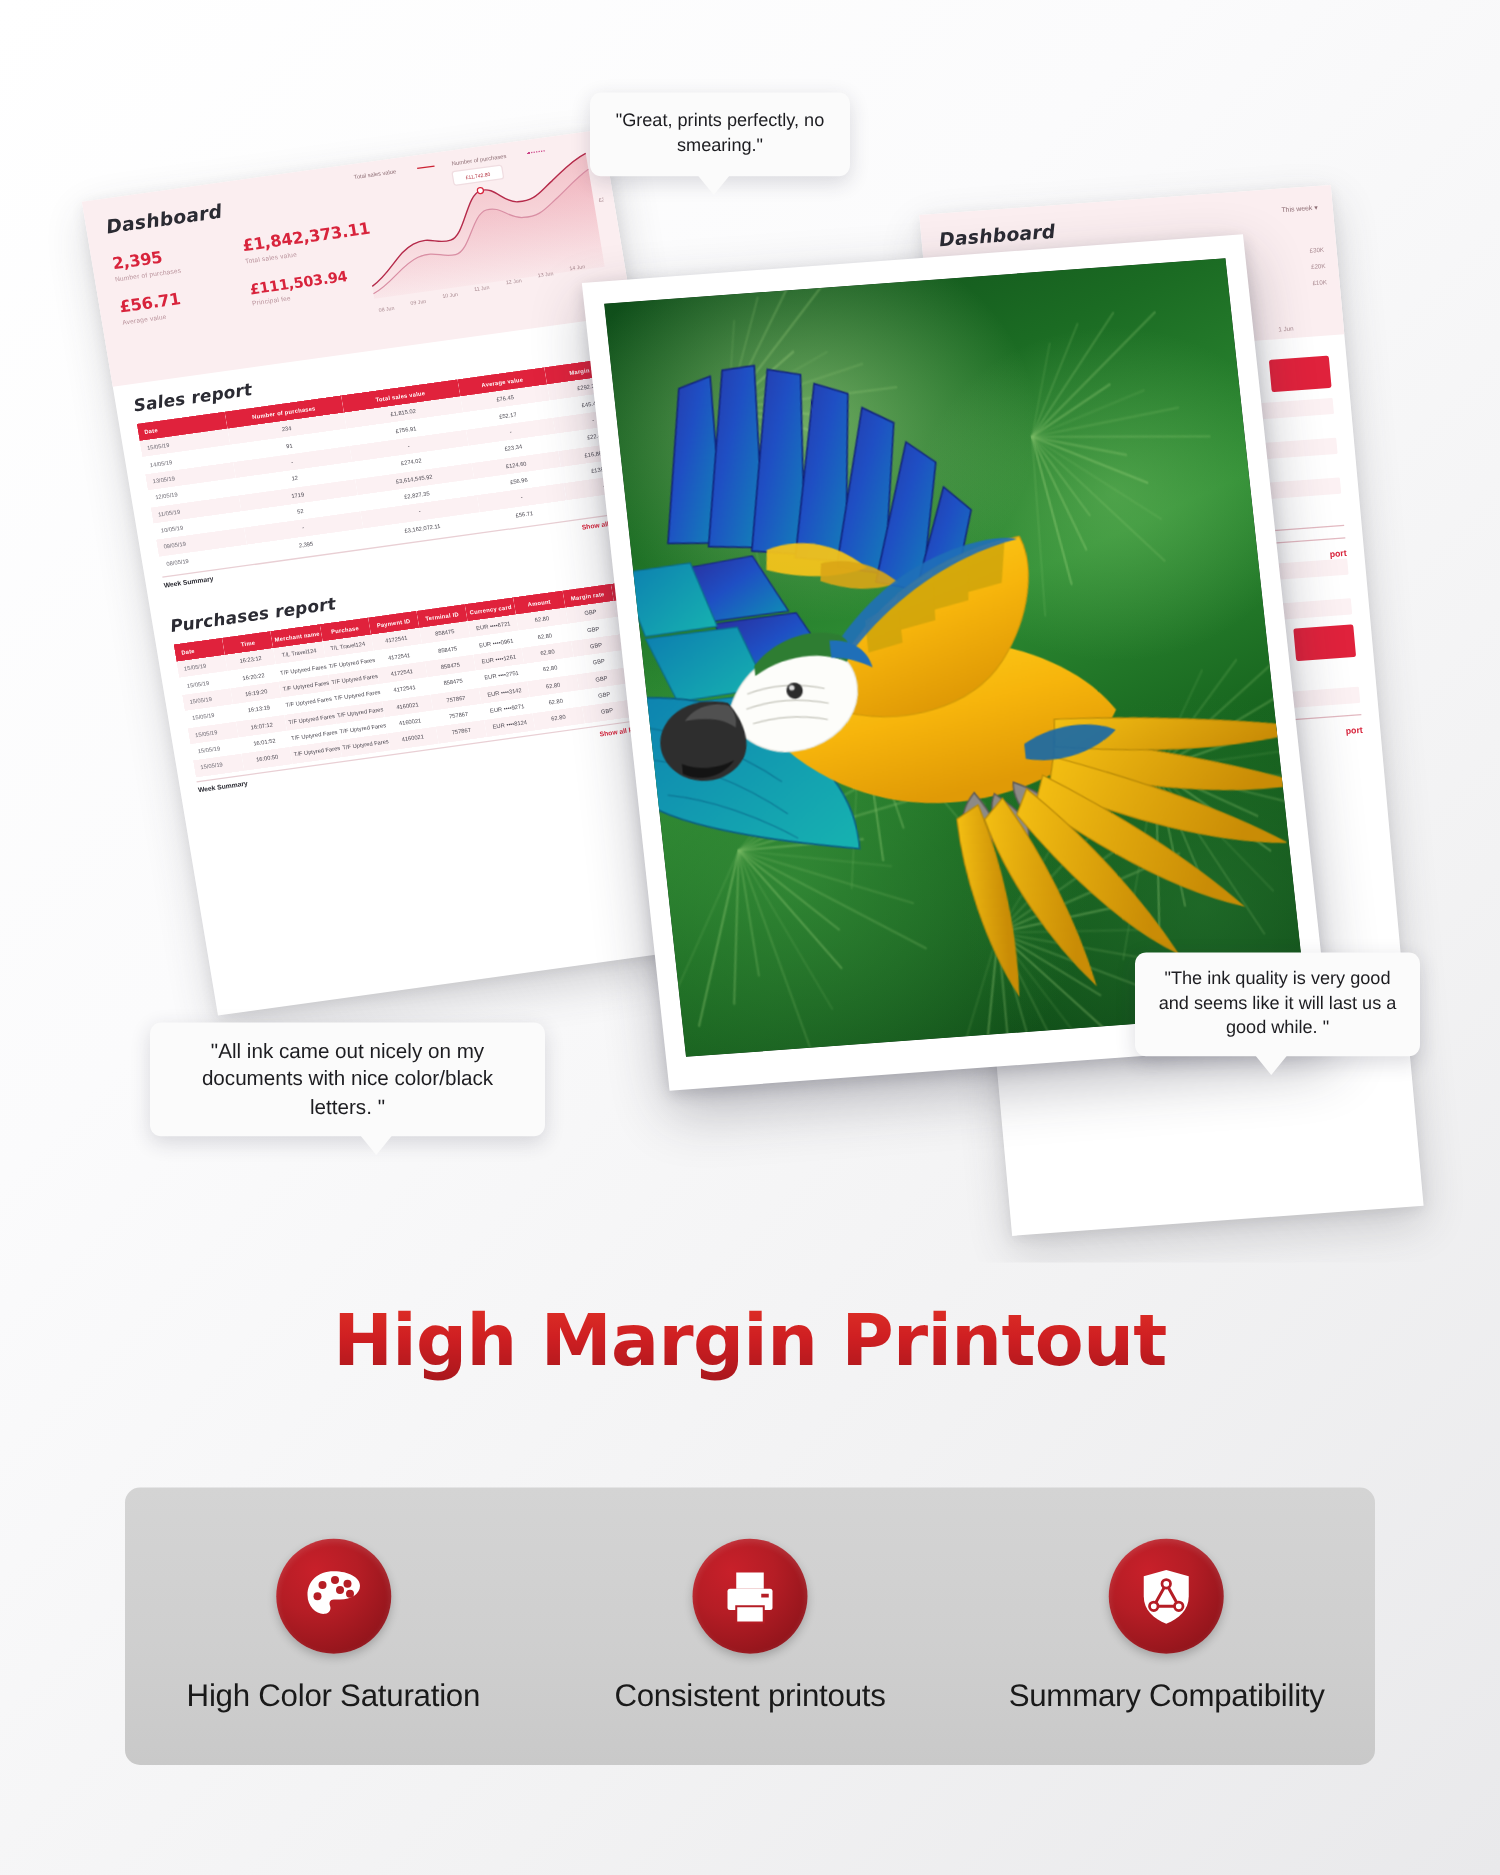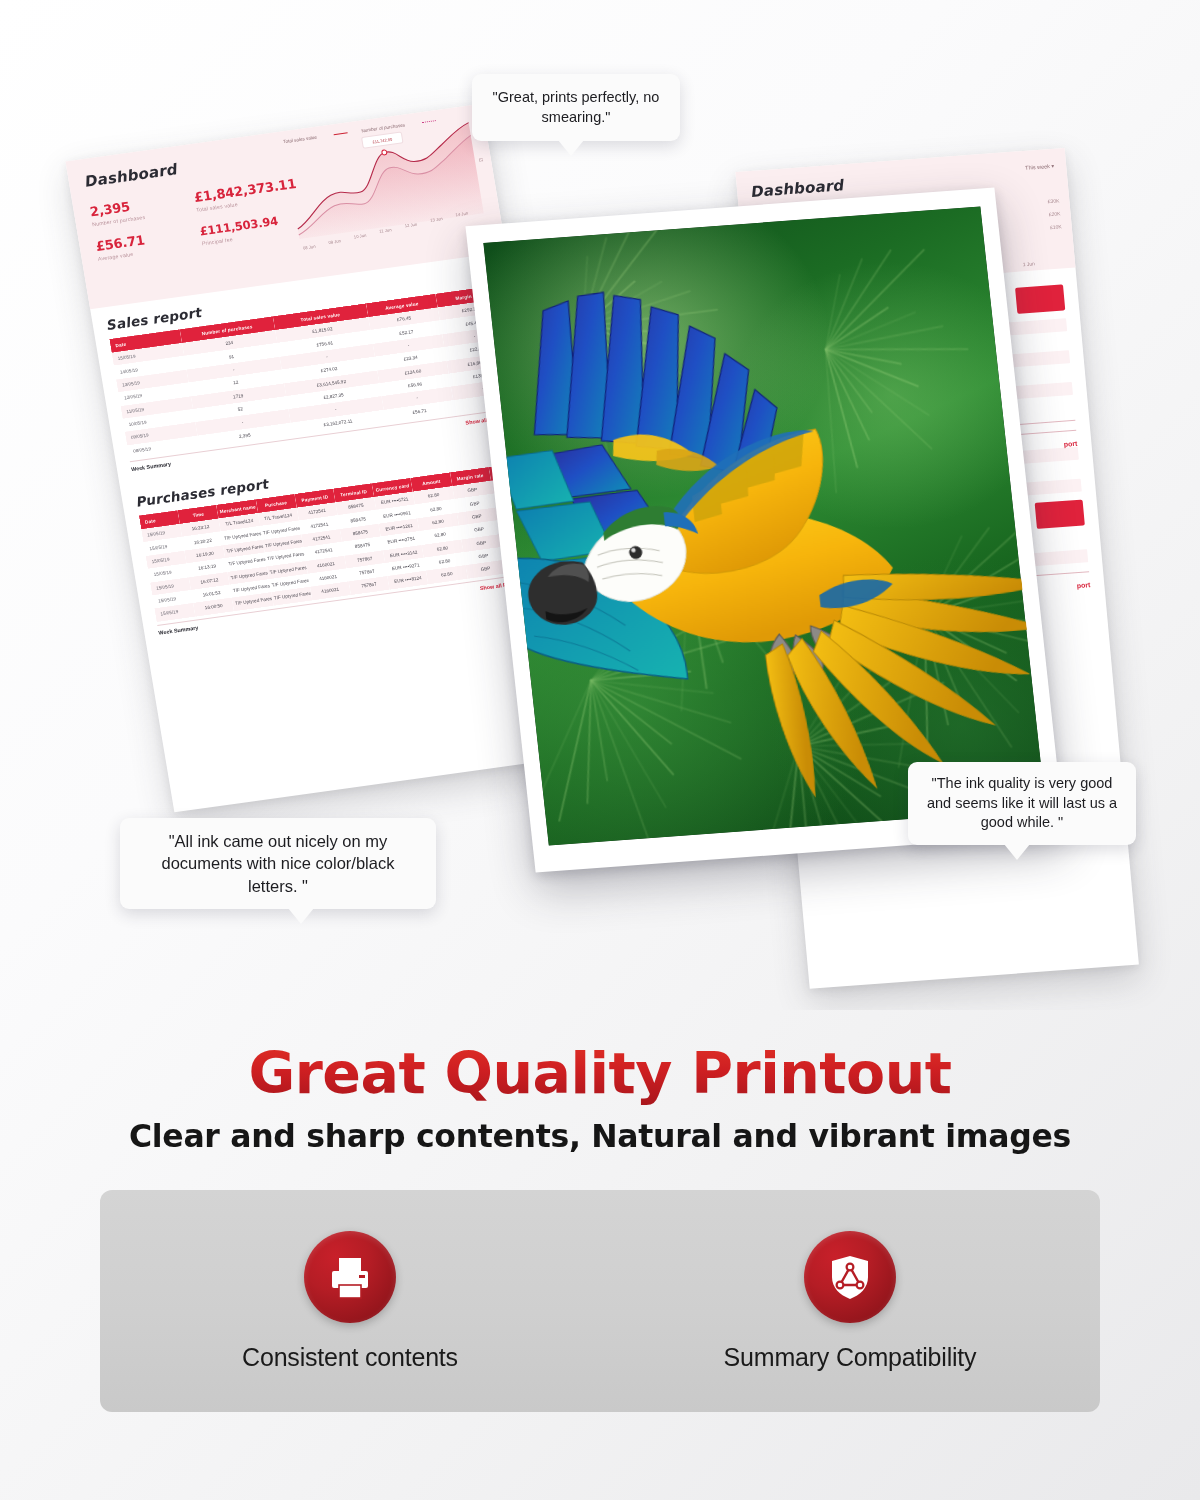--- a/index.html
+++ b/index.html
@@ -728,37 +728,50 @@
       </svg>
     </div>
   </div>
 
   <div class="bubble" id="bubble-top">"Great, prints perfectly, no smearing."</div>
   <div class="bubble" id="bubble-left">"All ink came out nicely on my documents with nice color/black letters. "</div>
   <div class="bubble" id="bubble-right">"The ink quality is very good and seems like it will last us a good while. "</div>
 </div>
 
 <div id="headline-wrap">
-  <div id="headline">Great Quality Printout</div>
-  <div id="subheadline">Clear and sharp contents, Natural and vibrant images</div>
+  <div id="headline">High Margin Printout</div>
 </div>
 
 <div id="feature-panel">
 
+  <div class="feature">
+    <div class="f-circle">
+      <svg width="52" height="52" viewBox="0 0 52 52">
+        <path d="M26,6 C13,6 5,14 5,25 C5,35 13,41 19,40 C23,39.4 24,36 23,33.5 C22,31 23,28.5 26,28.5 L31,28.5 C40,28.5 47,24 47,17.5 C47,11 38,6 26,6 Z" fill="#ffffff"></path>
+        <circle cx="17" cy="17" r="3.2" fill="#b51d25"></circle>
+        <circle cx="27" cy="13" r="3.2" fill="#b51d25"></circle>
+        <circle cx="37" cy="16" r="3.2" fill="#b51d25"></circle>
+        <circle cx="39" cy="24" r="3.2" fill="#b51d25"></circle>
+        <circle cx="31" cy="21" r="3.2" fill="#b51d25"></circle>
+        <circle cx="13" cy="26" r="3.2" fill="#b51d25"></circle>
+      </svg>
+    </div>
+    <div class="f-label">High Color Saturation</div>
+  </div>
 
   <div class="feature">
     <div class="f-circle">
       <svg width="50" height="50" viewBox="0 0 50 50">
         <rect x="14" y="6" width="22" height="13" fill="#ffffff"></rect>
         <rect x="7" y="19" width="36" height="17" rx="2" fill="#ffffff"></rect>
         <rect x="34" y="23" width="6" height="3" fill="#b51d25"></rect>
         <rect x="14" y="33" width="22" height="13" fill="#ffffff" stroke="#b51d25" stroke-width="1.6"></rect>
       </svg>
     </div>
-    <div class="f-label">Consistent contents</div>
+    <div class="f-label">Consistent printouts</div>
   </div>
 
   <div class="feature">
     <div class="f-circle">
       <svg width="50" height="50" viewBox="0 0 50 50">
         <path d="M25,4 L43,9 L43,25 C43,36 35,43 25,47 C15,43 7,36 7,25 L7,9 Z" fill="#ffffff"></path>
         <g stroke="#b51d25" stroke-width="2.4" fill="none">
           <path d="M25,15 L35,33 L15,33 Z"></path>
         </g>
         <circle cx="25" cy="15" r="3.4" fill="#ffffff" stroke="#b51d25" stroke-width="2.2"></circle>

